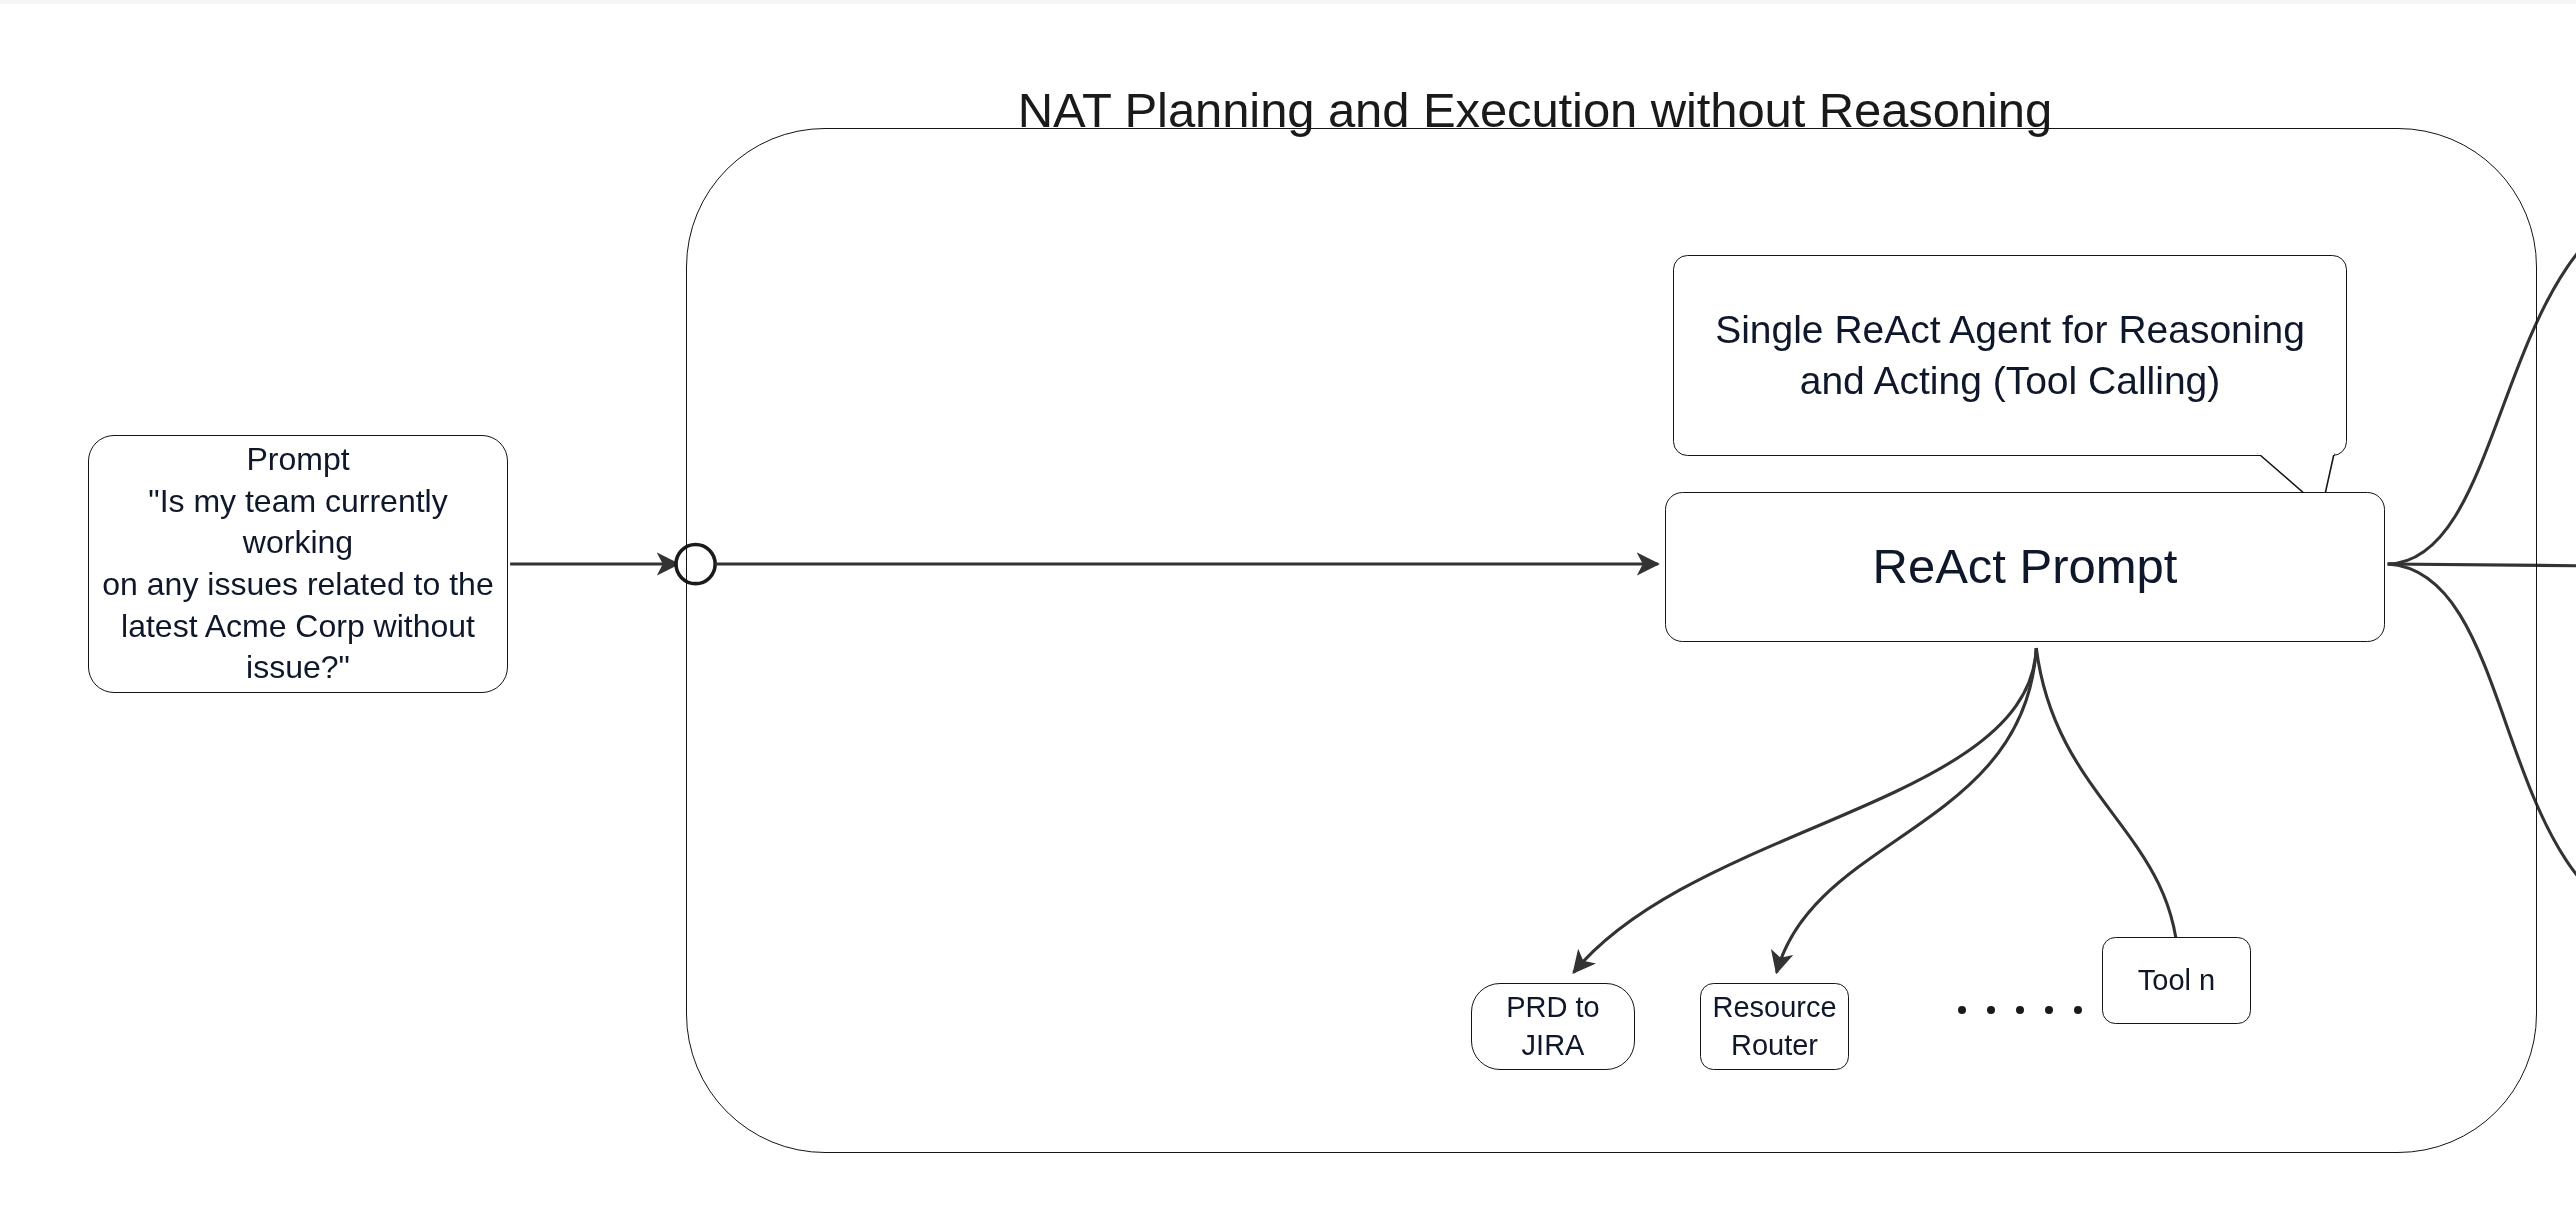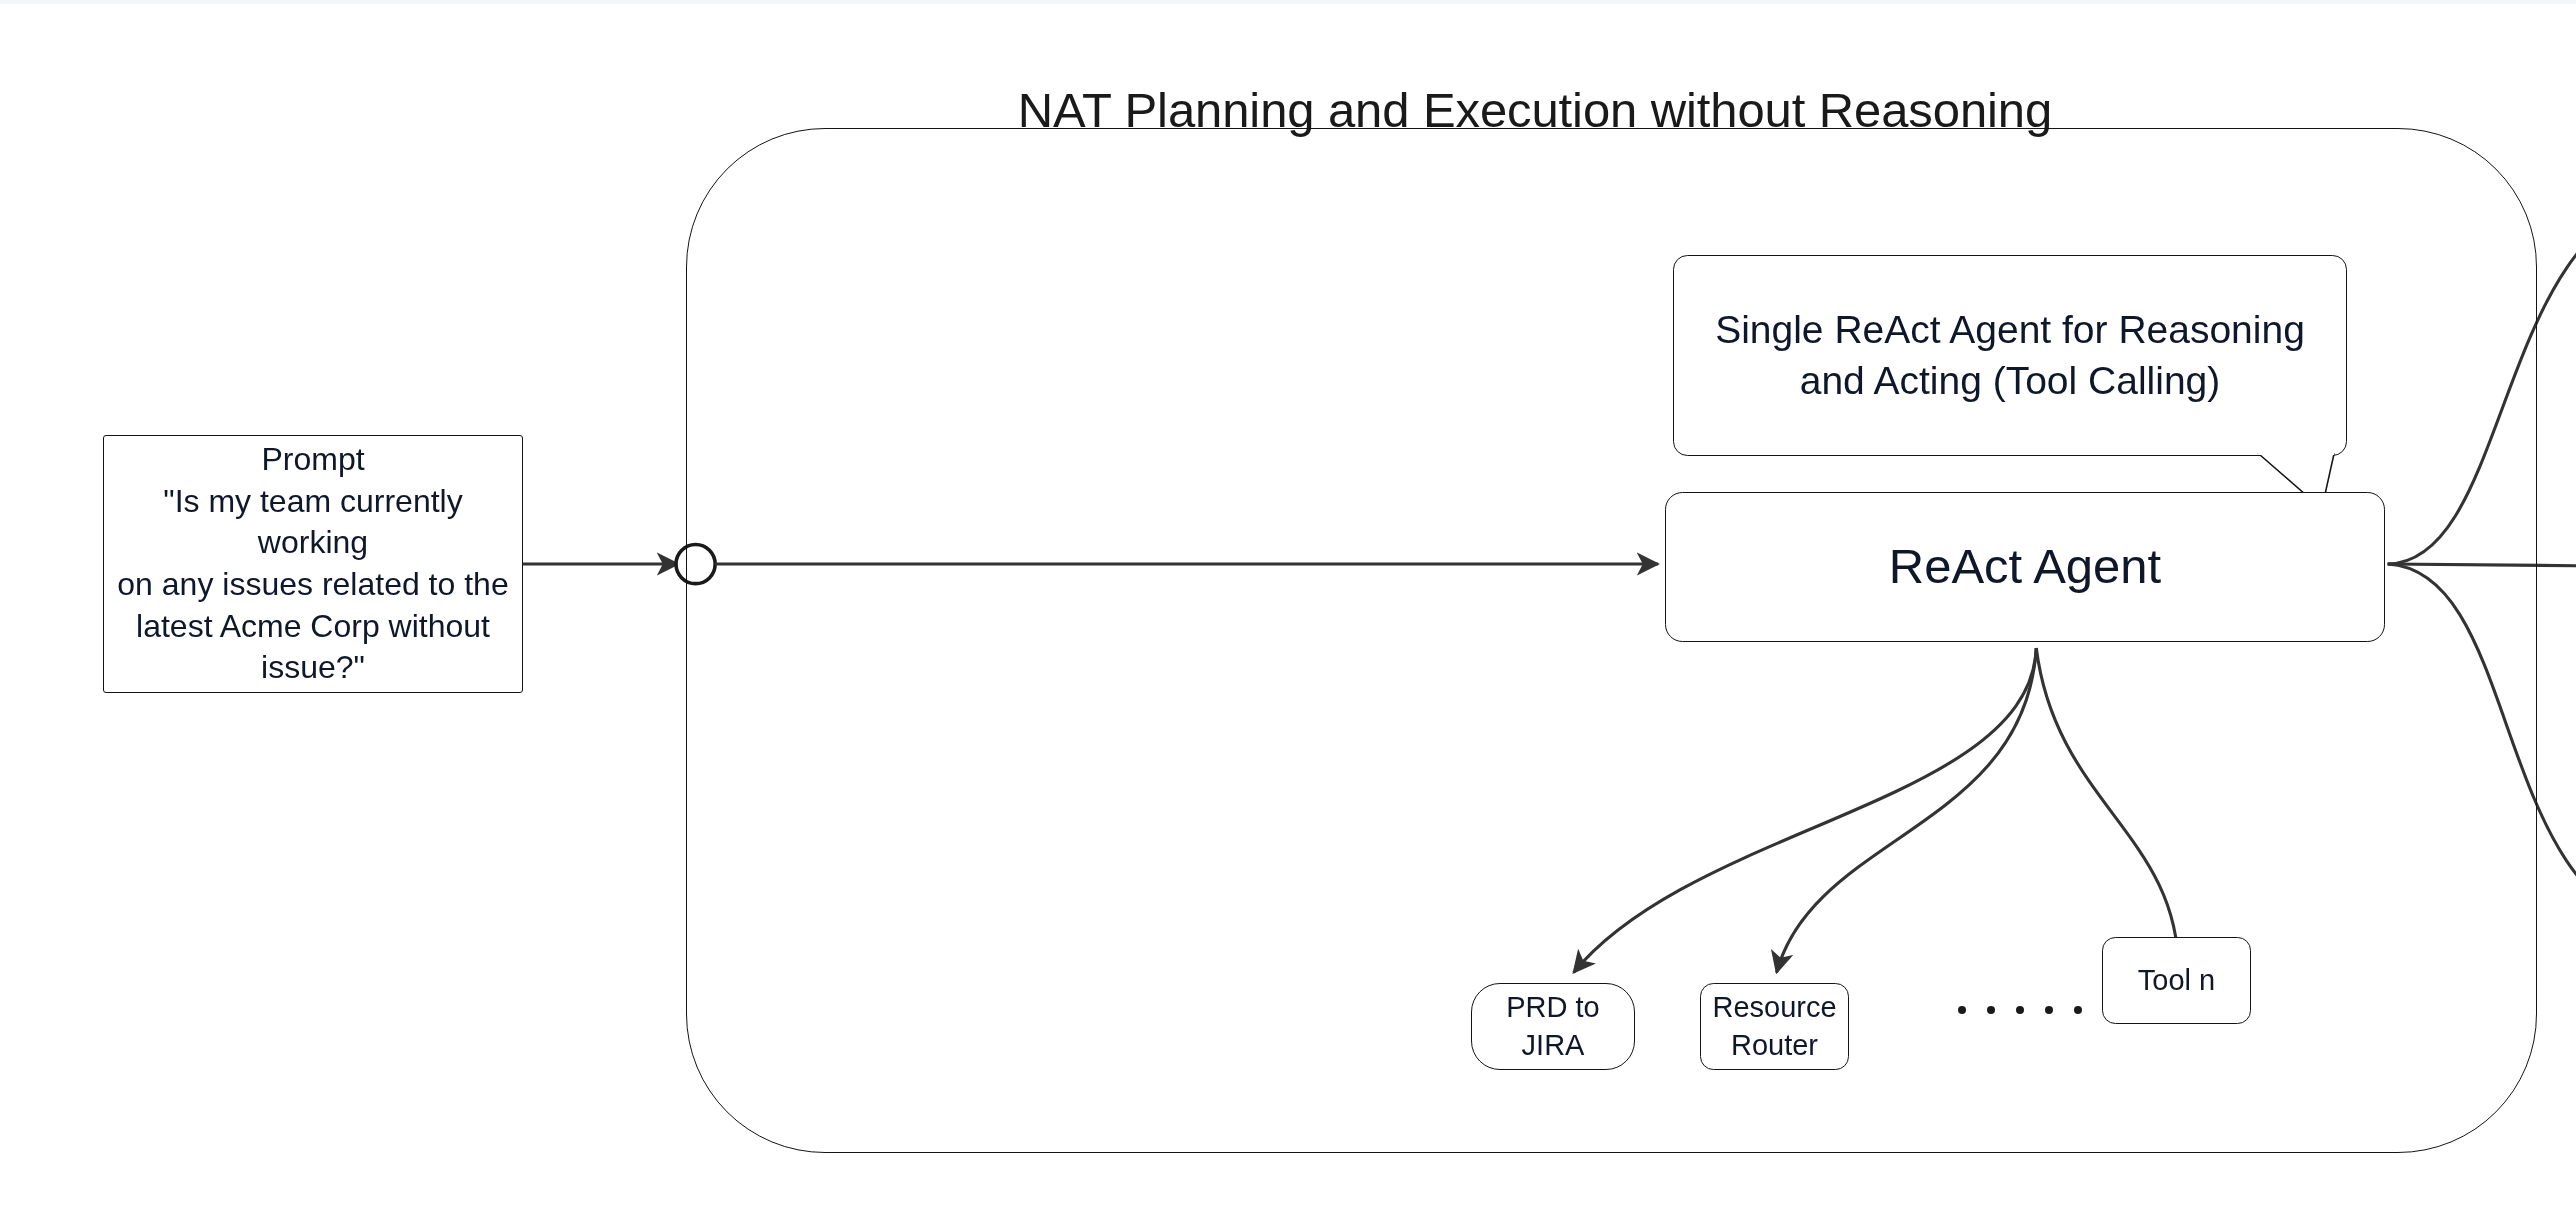--- a/index.html
+++ b/index.html
@@ -58,24 +58,24 @@
     left: 686px; top: 128px;
     width: 1851px; height: 1025px;
     border: 1.5px solid #141414;
     border-radius: 139px;
     background: transparent;
     box-sizing: border-box;
   }
 
   
   #prompt {
-    left: 103px; top: 435px;
+    left: 88px; top: 435px;
     width: 420px; height: 258px;
     font-size: 32px;
-    border-radius: 3px;
+    border-radius: 26px;
   }
 
   
   #callout {
     left: 1673px; top: 255px;
     width: 674px; height: 201px;
     font-size: 39px;
     border-radius: 14.4px;
   }
 
@@ -165,21 +165,21 @@
       <div>and Acting (Tool Calling)</div>
     </div>
   </div>
 
   <svg style="position:absolute;left:2257px;top:451px;width:108px;height:60px;" viewBox="0 0 210 116">
     <path d="M 2 4 L 126 112 L 150 4" fill="#ffffff" stroke="#141414" stroke-width="3"></path>
     <path d="M 2 4 L 150 4" stroke="#ffffff" stroke-width="7"></path>
   </svg>
 
   <div class="node" id="react-agent">
-    <div class="txt">ReAct Agent</div>
+    <div class="txt">ReAct Prompt</div>
   </div>
 
   <div class="node tool" id="tool-prd">
     <div class="txt">PRD to JIRA</div>
   </div>
   <div class="node tool" id="tool-rr">
     <div class="txt">
       <div>Resource</div>
       <div>Router</div>
     </div>

